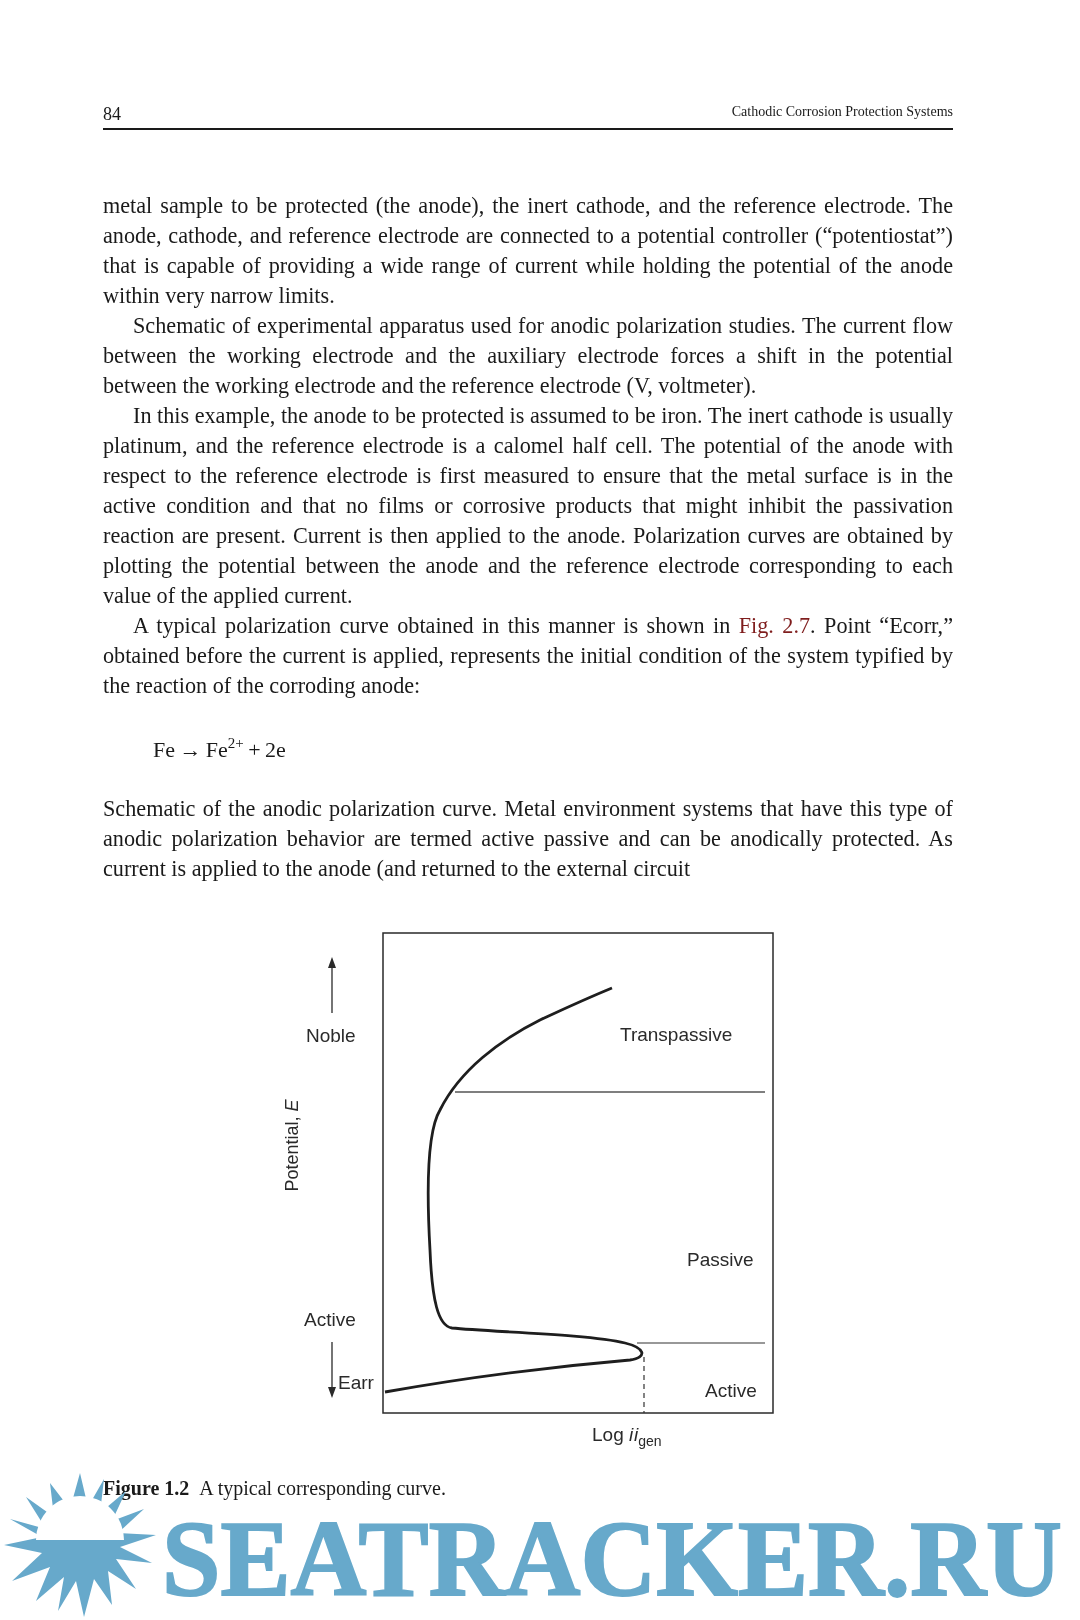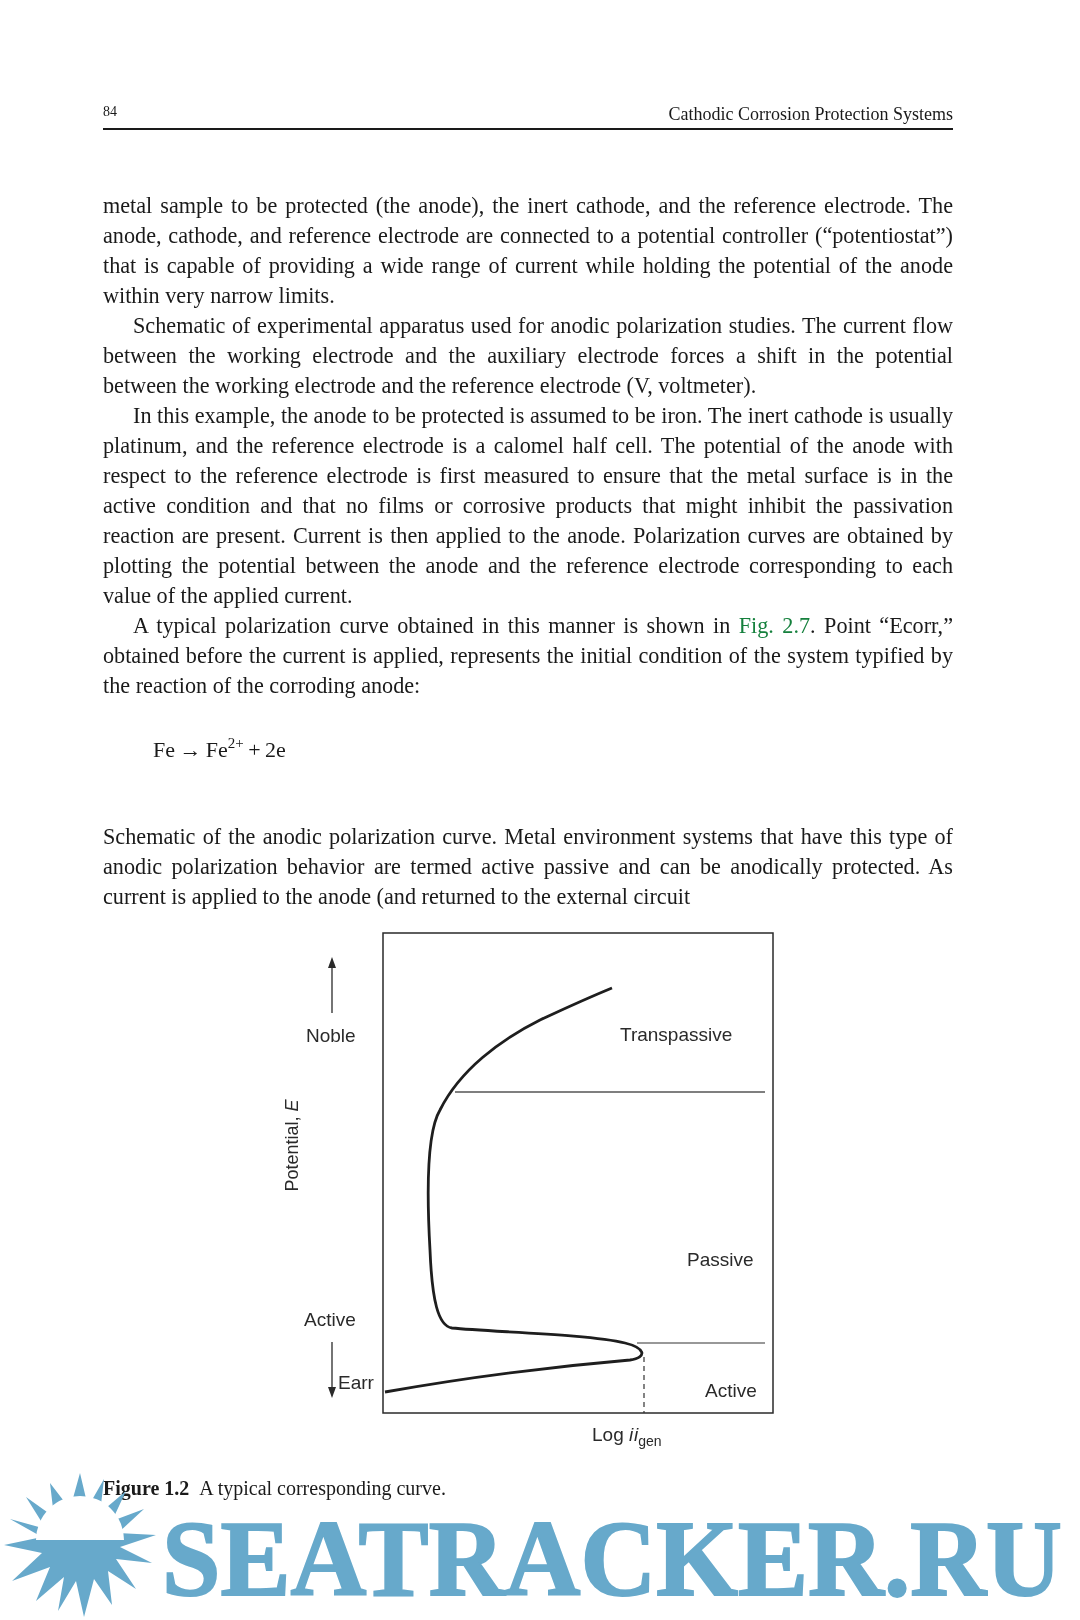--- a/index.html
+++ b/index.html
@@ -1,26 +1,26 @@
 <!DOCTYPE html>
 <html><head>
 <meta charset="utf-8">
 <style>
   html, body { margin:0; padding:0; background:#ffffff; }
   body { width:1080px; height:1620px; position:relative; overflow:hidden; font-family:"Liberation Serif", serif; color:#1a1a1a; }
   .header { position:absolute; left:103px; top:100px; width:850px; height:28px; border-bottom:2px solid #1a1a1a; }
-  .page-num { position:absolute; left:0; top:4px; font-size:14px; }
-  .running-title { position:absolute; right:0; top:4px; font-size:18px; }
+  .page-num { position:absolute; left:0; top:4px; font-size:18px; }
+  .running-title { position:absolute; right:0; top:4px; font-size:14px; }
   .body-text { position:absolute; left:103px; top:191px; width:850px; font-size:22.2px; line-height:30px; text-align:justify; }
   .body-text p { margin:0; }
   .indent { text-indent:30px; }
-  .link { color:#15803d; }
+  .link { color:#7f1d1d; }
   .equation { position:absolute; left:153px; top:735px; font-size:22px; }
   .equation sup { font-size:15px; vertical-align:9px; }
-  .para2 { position:absolute; left:103px; top:794px; width:850px; font-size:22.2px; line-height:29.8px; text-align:justify;margin-top:28px; }
+  .para2 { position:absolute; left:103px; top:794px; width:850px; font-size:22.2px; line-height:29.8px; text-align:justify; }
   .figure { position:absolute; left:0; top:0; width:868px; height:1620px; pointer-events:none; }
   .figure svg { position:absolute; left:0; top:0; }
   .fig-label { position:absolute; font-family:"Liberation Sans", sans-serif; font-size:19px; color:#2a2a2a; }
   .ylabel { position:absolute; left:292px; top:1135px; transform:rotate(-90deg); transform-origin:center center; font-family:"Liberation Sans", sans-serif; font-size:18px; color:#2a2a2a; white-space:nowrap; width:140px; margin-left:-70px; text-align:center; }
   .caption { position:absolute; left:103px; top:1477px; font-size:20px; color:#1a1a1a; }
   .caption b { font-weight:bold; }
   .watermark { position:absolute; left:0; top:1470px; width:932px; height:150px; }
 </style>
 </head>
 <body>

